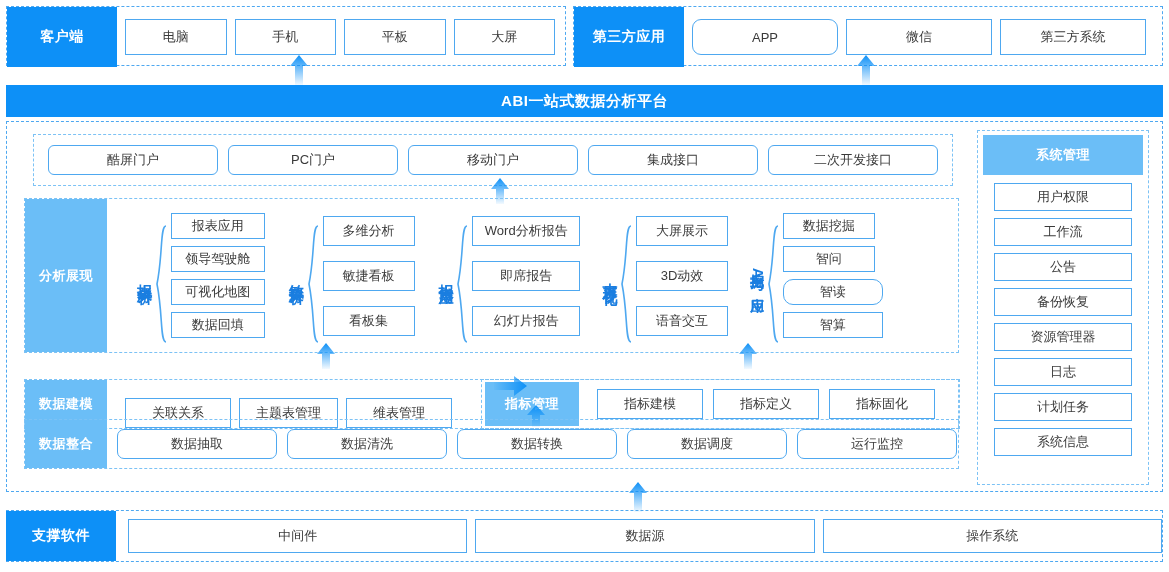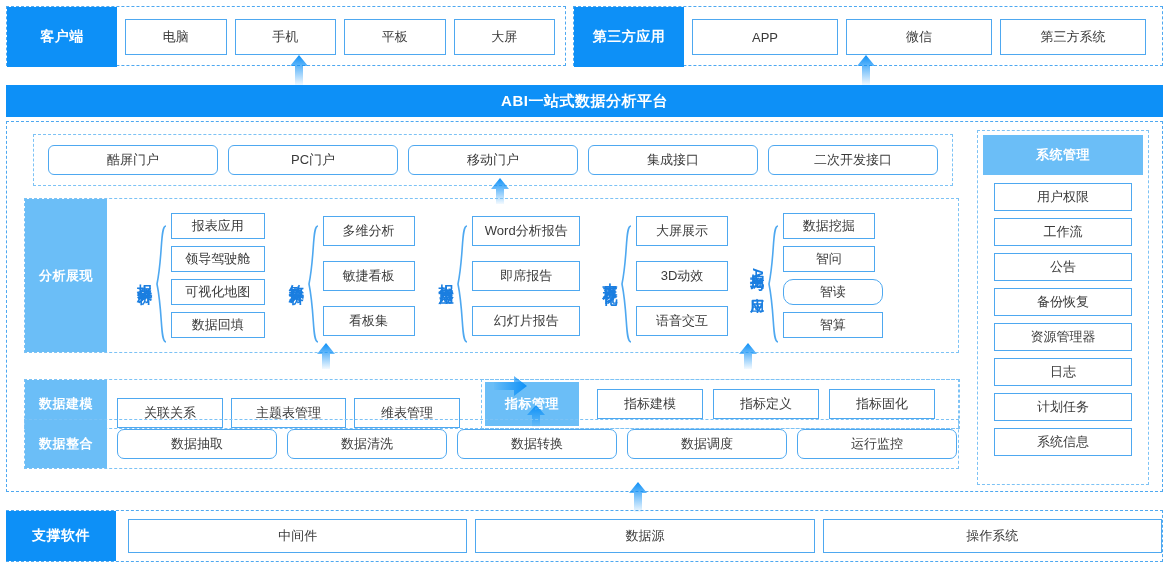--- a/index.html
+++ b/index.html
@@ -76,21 +76,21 @@
   .brace svg{display:block;}
   .cl-items{display:flex;flex-direction:column;gap:7px;}
   .cl-items .dbox{height:26px;}
 
   
   .dm-row{
     position:absolute;left:17px;top:257px;width:935px;height:50px;
     border:1px dashed #7cc2f5;box-sizing:border-box;display:flex;align-items:flex-end;
   }
   .dm-side{width:82px;height:100%;}
-  .dm-items{display:flex;align-items:center;gap:8px;padding-left:10px;}
+  .dm-items{display:flex;align-items:center;gap:8px;padding-left:18px;}
   .dm-items .dbox{height:30px;}
   .idx-sub{
     position:absolute;left:456px;top:-1px;height:50px;width:479px;
     border:1px dashed #7cc2f5;box-sizing:border-box;
     display:flex;align-items:center;gap:8px;padding-left:0;
   }
   .idx-hdr{width:94px;height:44px;margin-left:3px;}
 
   
   .di-row{
@@ -136,21 +136,21 @@
         <div class="dbox" style="width:104px;">电脑</div>
         <div class="dbox" style="width:104px;">手机</div>
         <div class="dbox" style="width:104px;">平板</div>
         <div class="dbox" style="width:104px;">大屏</div>
       </div>
     </div>
 
     <div class="grp dashwrap" style="left:573px;width:590px;">
       <div class="hdr solid-hdr">第三方应用</div>
       <div class="items" style="left:118px;right:10px;">
-        <div class="dbox" style="width:146px;">APP</div>
+        <div class="dbox" style="width:146px;border-radius:9px;">APP</div>
         <div class="dbox" style="width:146px;">微信</div>
         <div class="dbox" style="width:146px;">第三方系统</div>
       </div>
     </div>
   </div>
 
   <div class="uarrow" style="left:288px;top:55px;">
     <svg width="22" height="30" viewBox="0 0 22 30">
       <defs>
           <linearGradient id="ga1" x1="0" y1="1" x2="0" y2="0">
@@ -296,21 +296,21 @@
         </linearGradient>
           </defs>
         <path d="M11 0 L20 11 L15 11 L15 26 L7 26 L7 11 L2 11 Z" fill="url(#ga5)"></path>
       </svg>
     </div>
 
     <div class="dm-row">
       <div class="dm-side lite-hdr">数据建模</div>
       <div class="dm-items">
         <div class="dbox" style="width:106px;">关联关系</div>
-        <div class="dbox" style="width:115px;">主题表管理</div>
+        <div class="dbox" style="width:99px;">主题表管理</div>
         <div class="dbox" style="width:106px;">维表管理</div>
       </div>
 
       <div class="idx-sub">
         <div class="idx-hdr lite-hdr">指标管理</div>
         <div style="display:flex;align-items:center;gap:10px;margin-left:10px;">
           <div class="dbox" style="width:106px;height:30px;">指标建模</div>
           <div class="dbox" style="width:106px;height:30px;">指标定义</div>
           <div class="dbox" style="width:106px;height:30px;">指标固化</div>
         </div>

